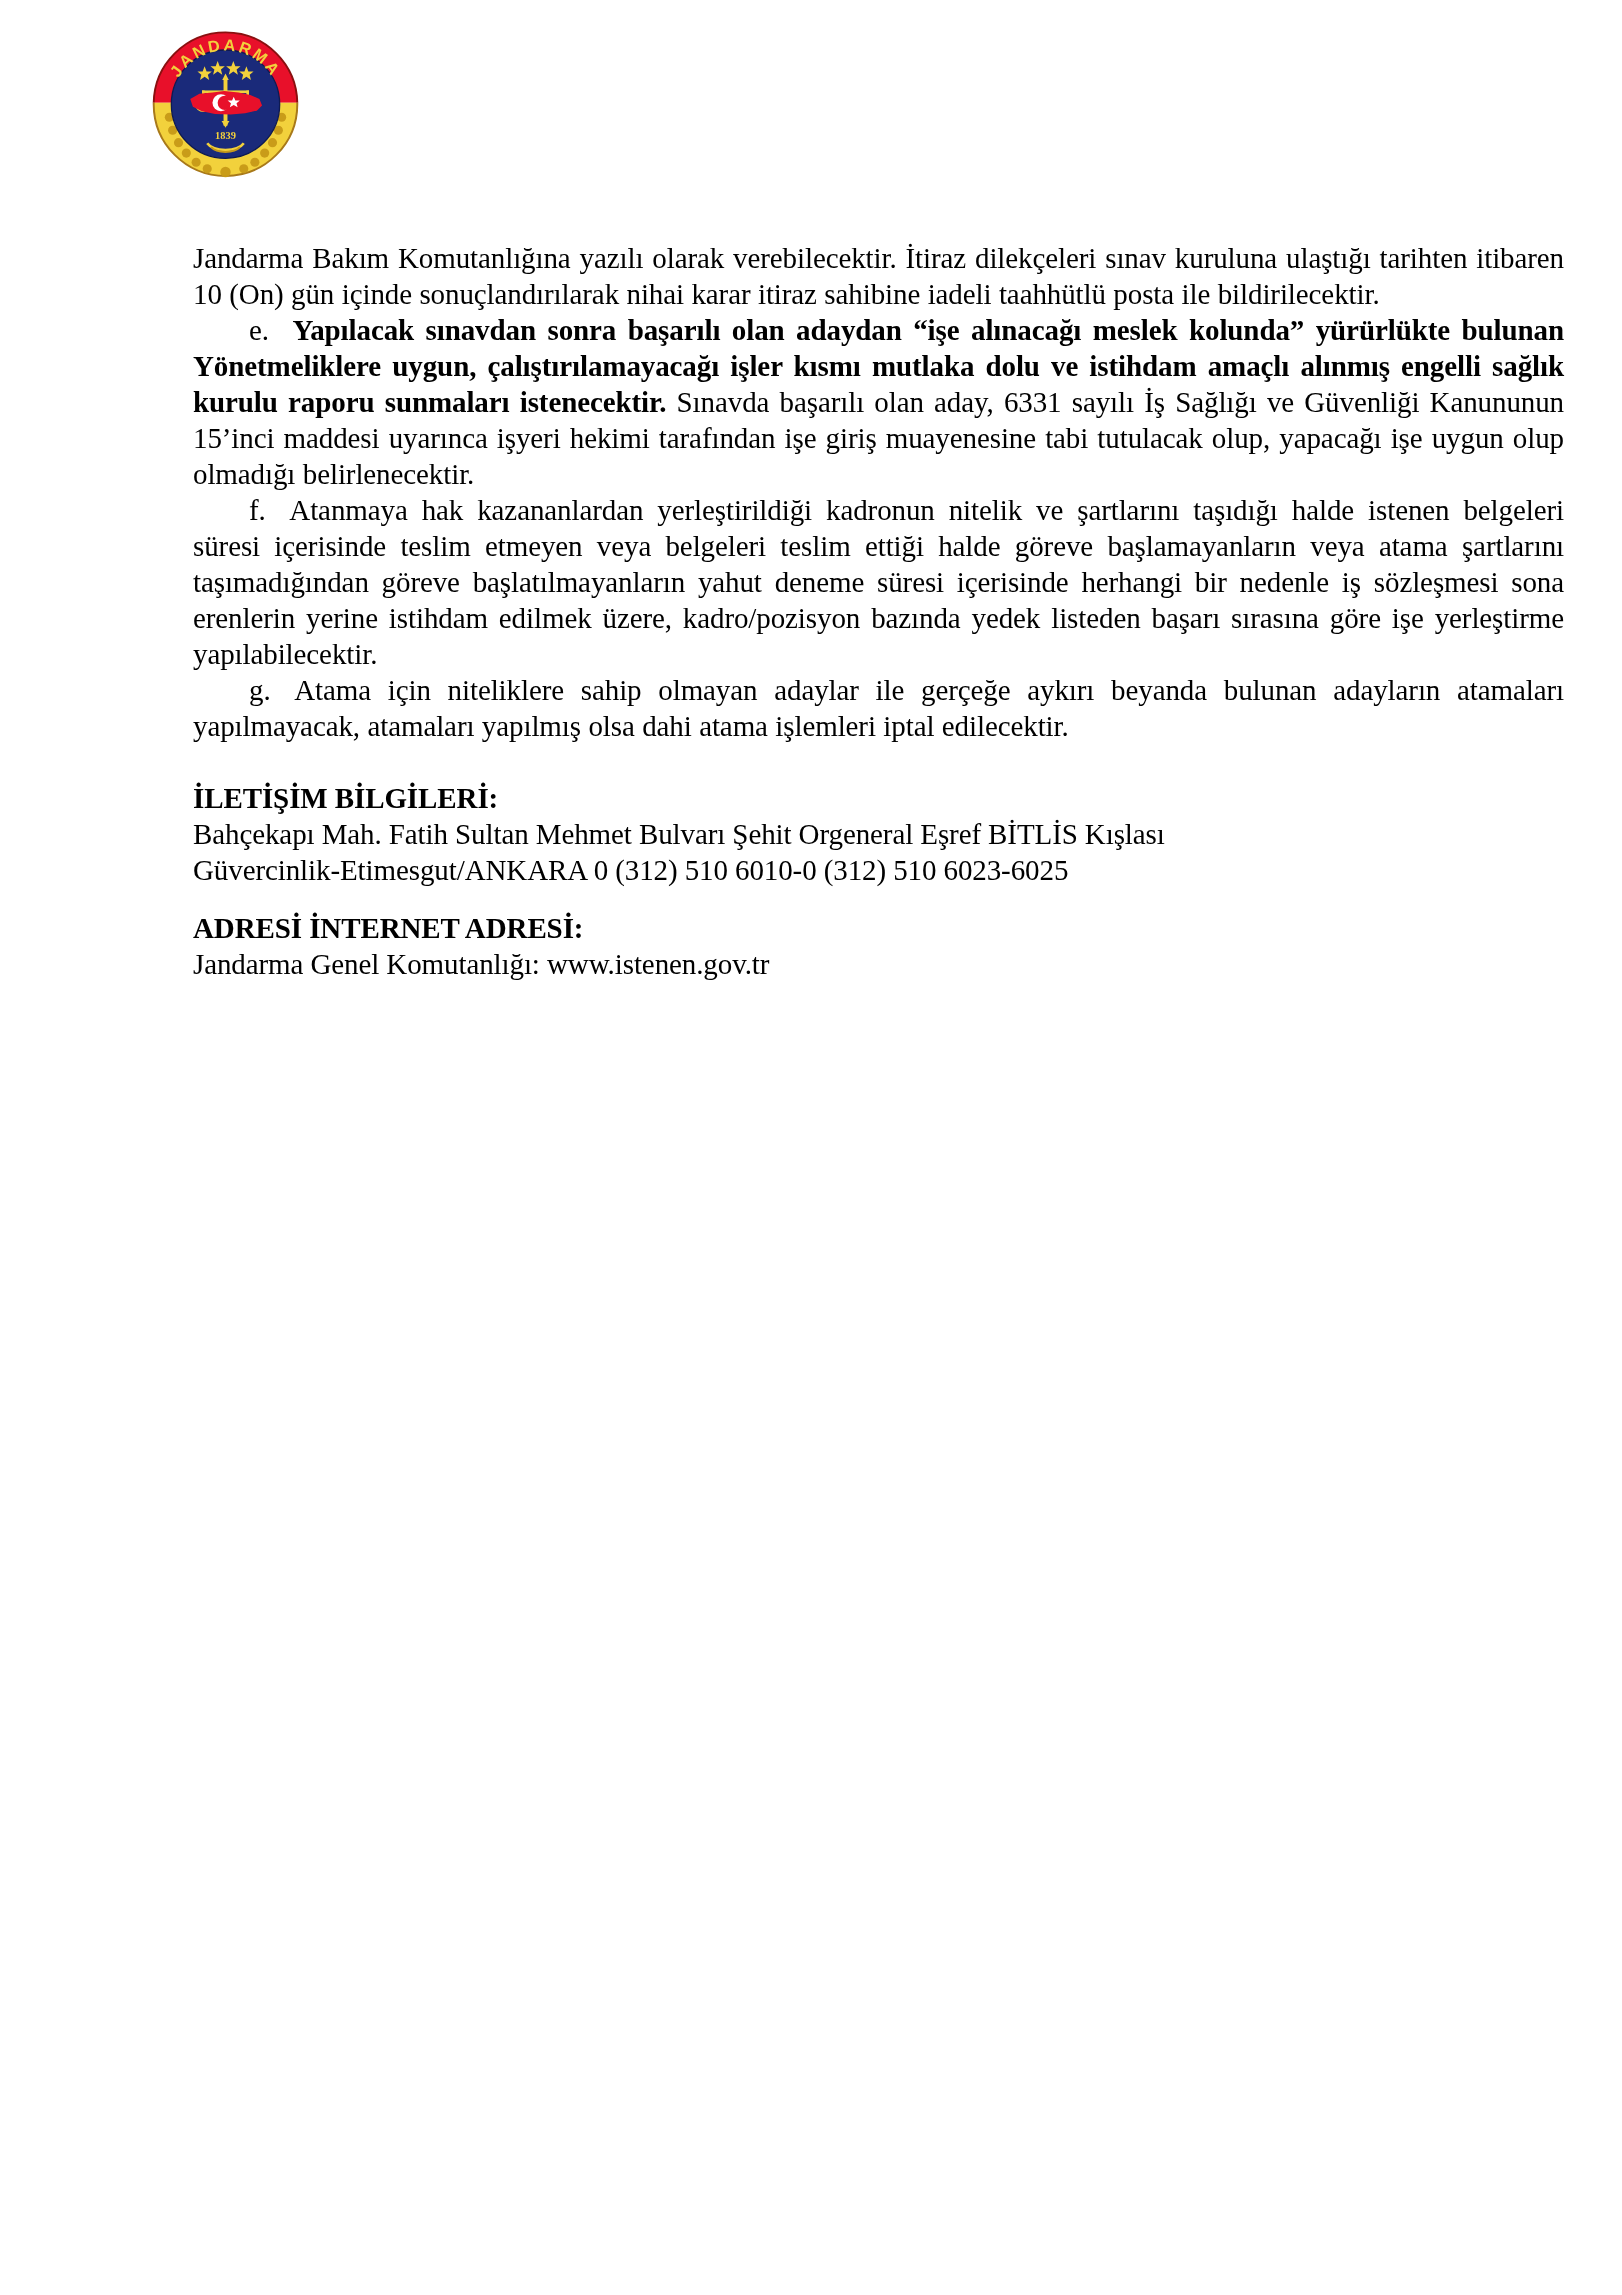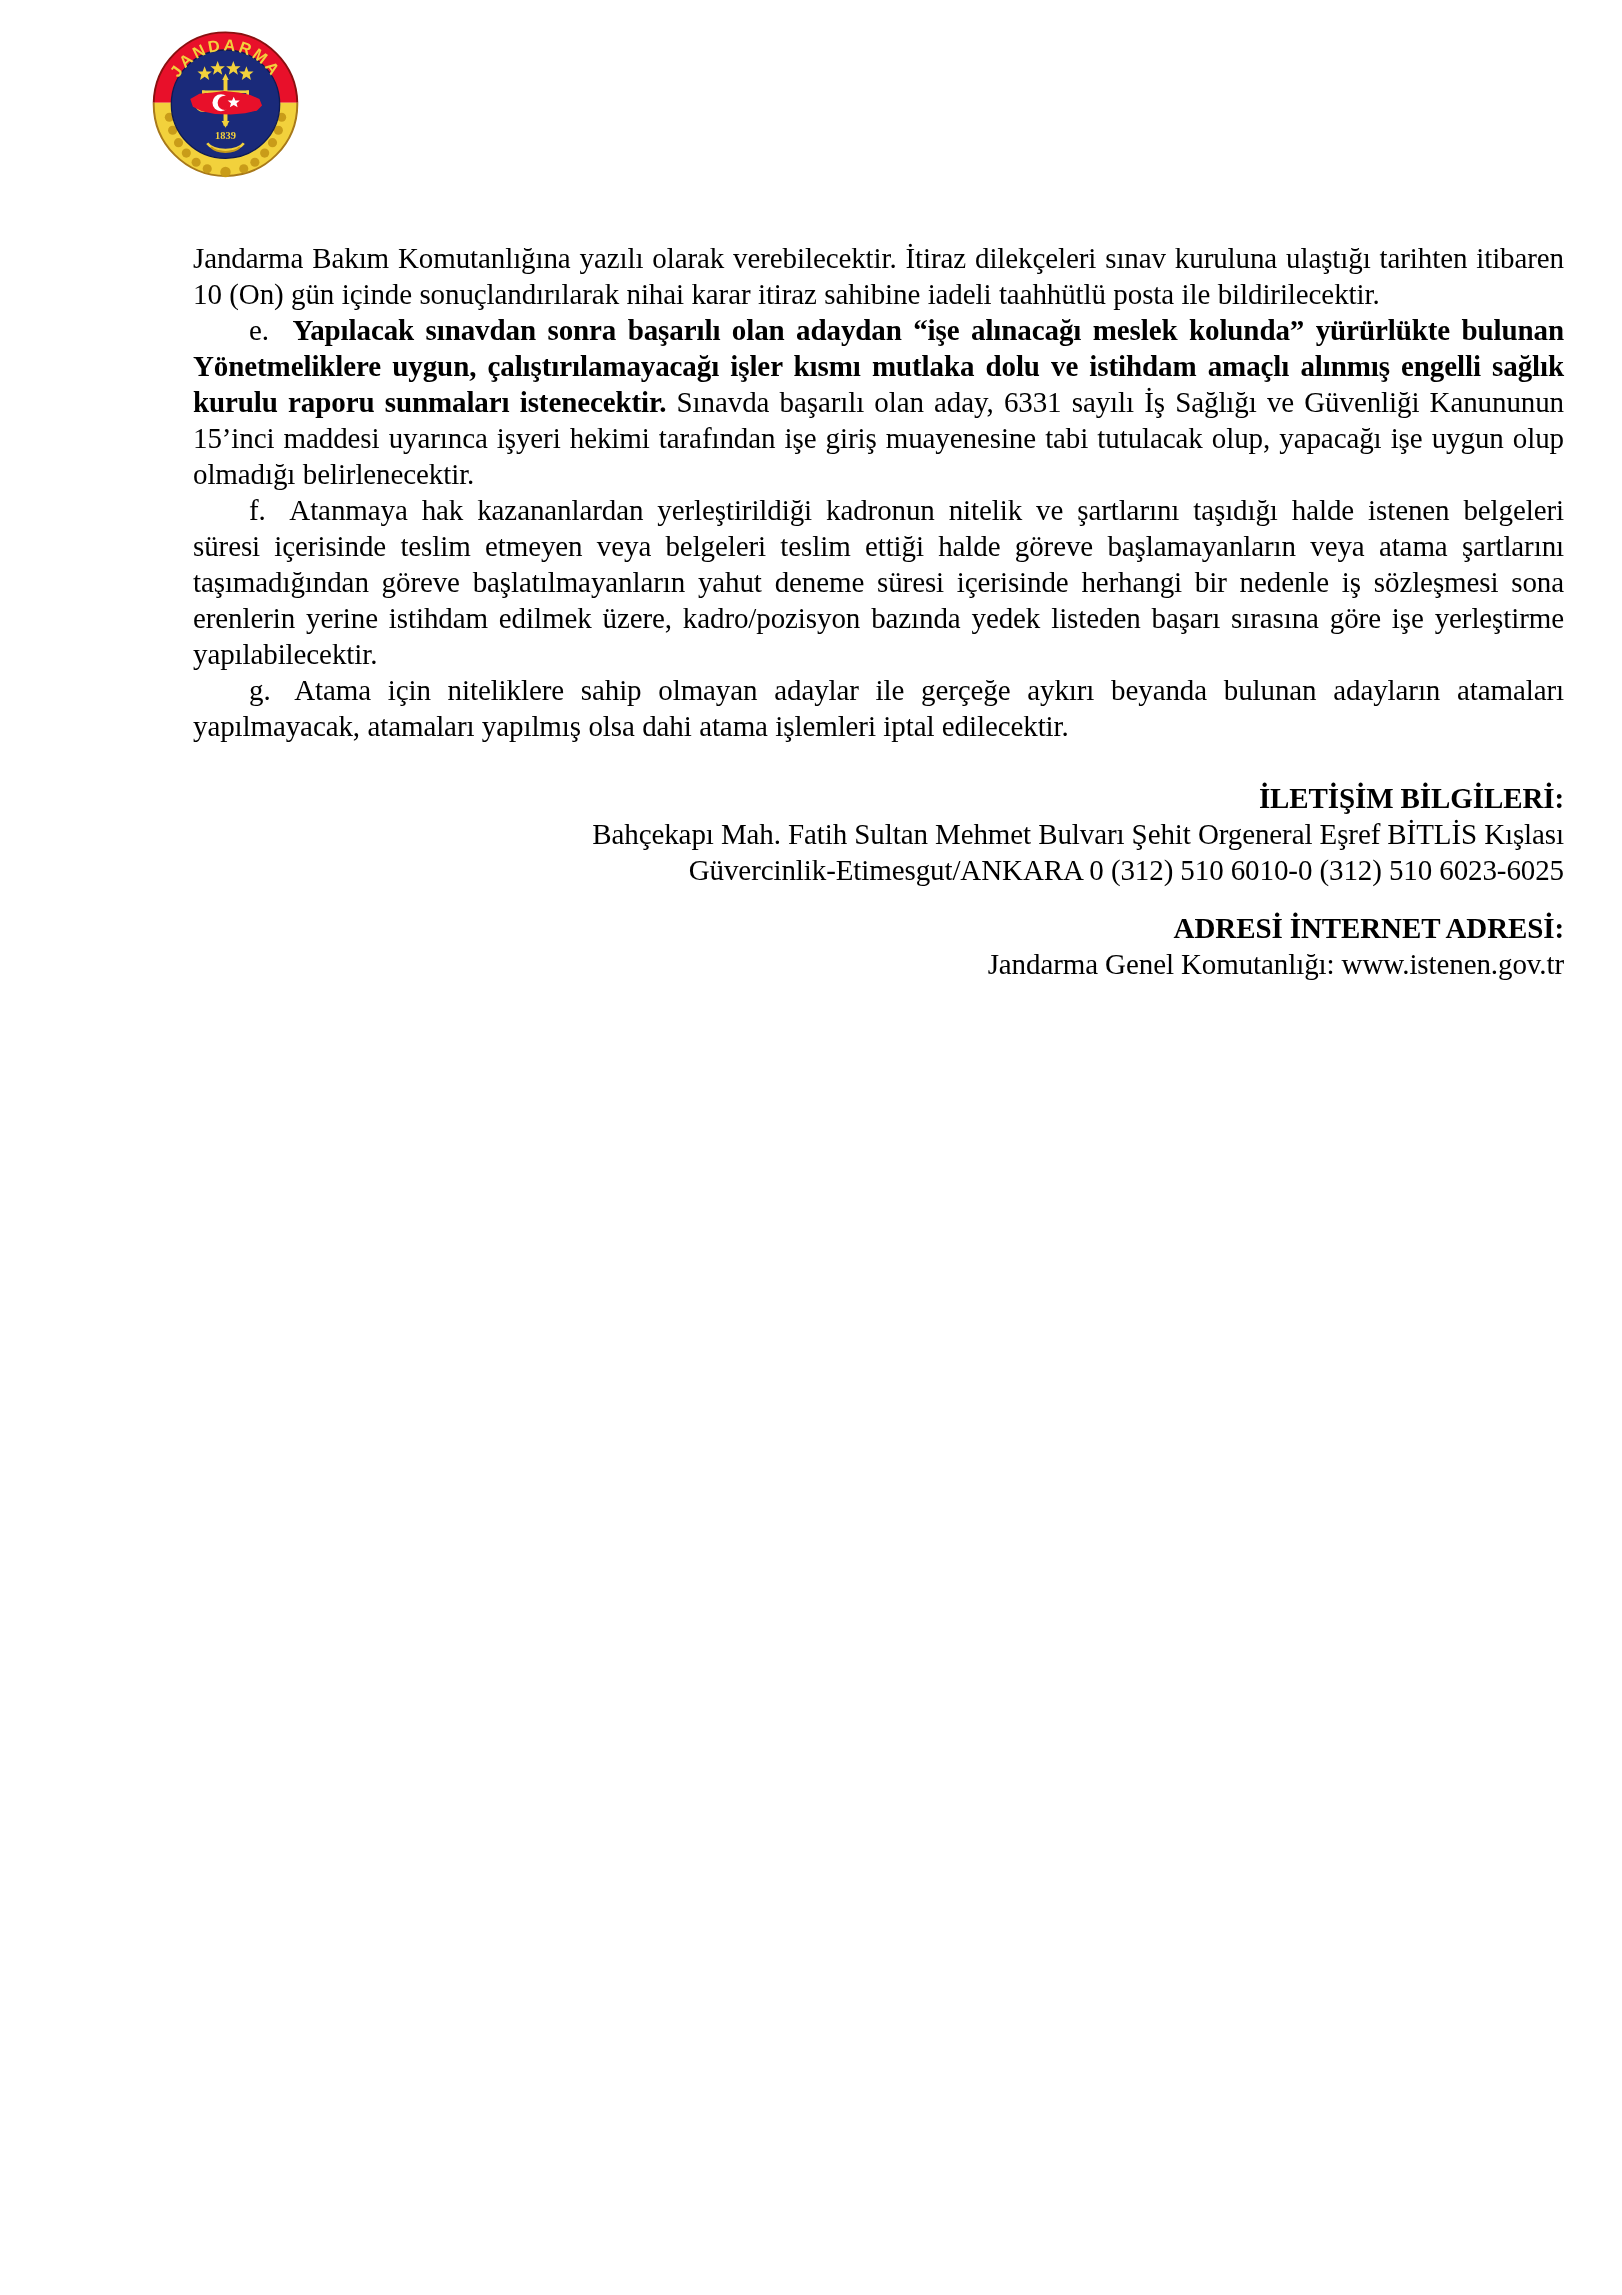--- a/index.html
+++ b/index.html
@@ -61,21 +61,21 @@
   b, .bold { font-weight: bold; }
 
   .spacer-line { height: 36px; }
   .spacer-half { height: 22px; }
 
   .contact-block p,
   .web-block p {
     margin: 0;
     font-size: 29px;
     line-height: 36px;
-    text-align: right;
+    text-align: left;
     letter-spacing: -0.1px;
   }
   .heading {
     font-weight: bold;
   }
 </style>
 </head>
 <body>
 
 <div class="page">

